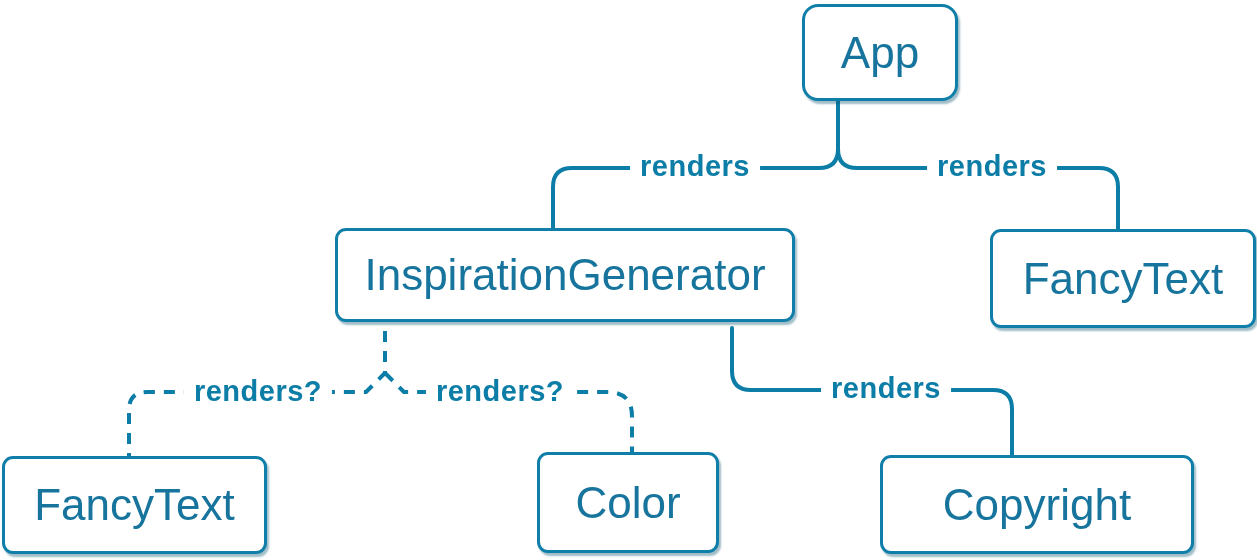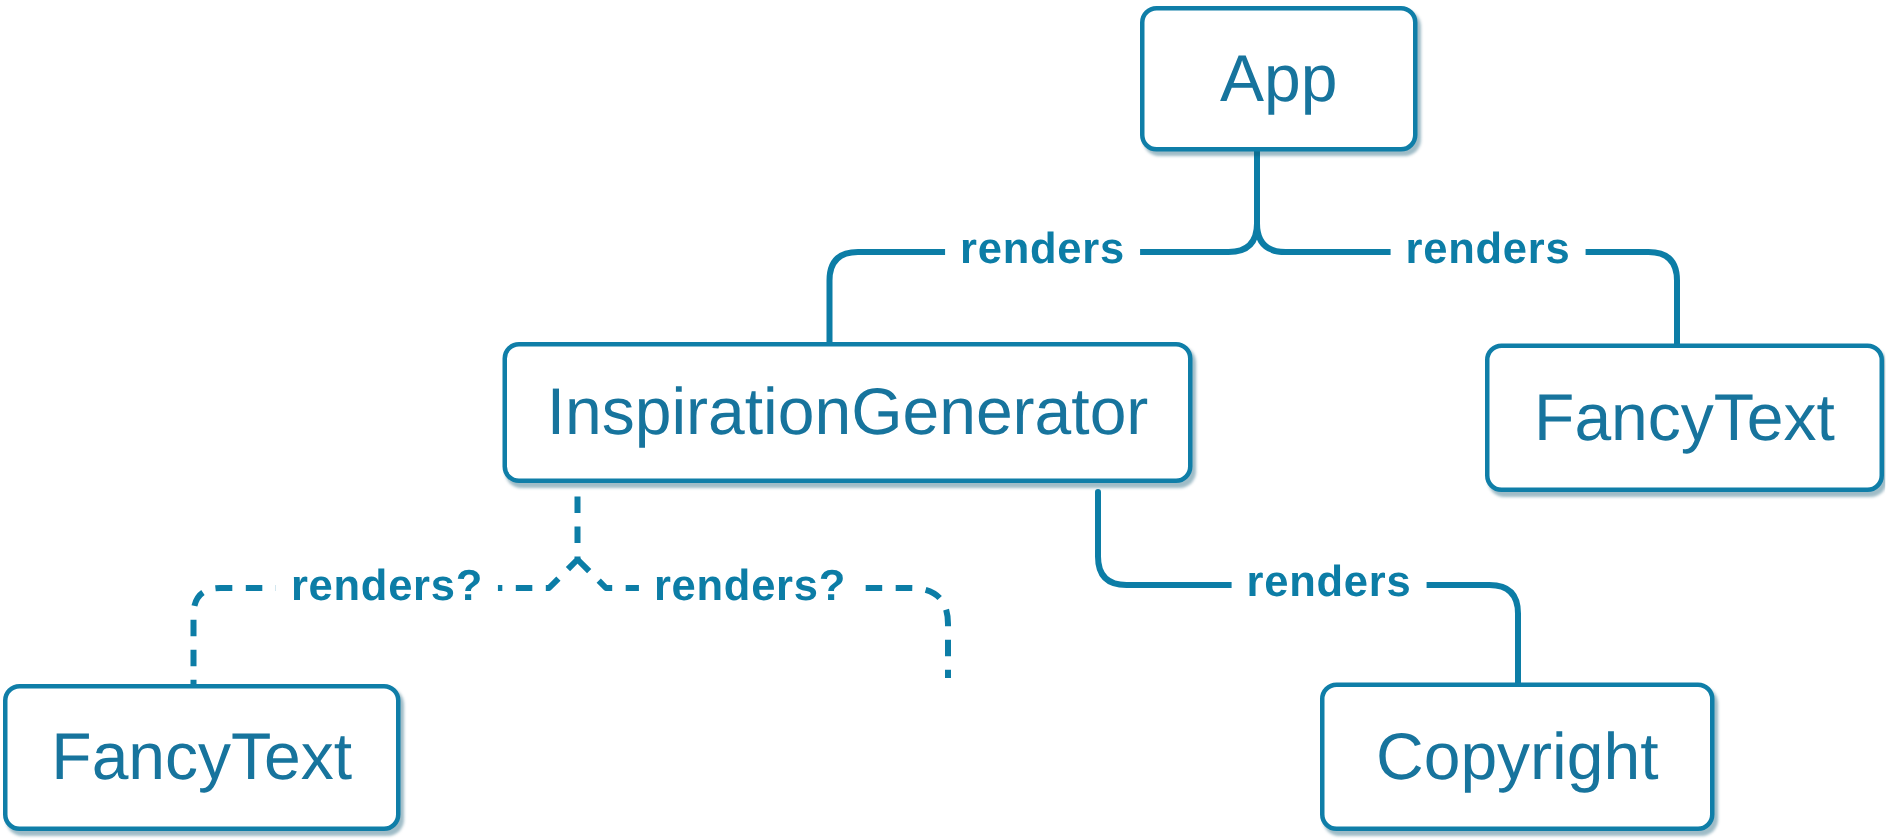--- a/index.html
+++ b/index.html
@@ -53,26 +53,26 @@
     border-radius: 11px;
     box-shadow: 2px 3px 2px rgba(14, 88, 115, 0.40);
     display: flex;
     align-items: center;
     justify-content: center;
     color: #17749d;
     font-size: 44px;
     white-space: nowrap;
   }
   
-  .node-app        { left: 760px;  top: 4px;   width: 185px; height: 97px;  }
+  .node-app        { left: 802px;  top: 4px;   width: 156px; height: 97px; border-radius: 16px;  }
   .node-ig         { left: 335px;  top: 228px; width: 460px; height: 94px; }
   .node-ft-top     { left: 990px;  top: 229px; width: 266px; height: 99px;  }
   .node-ft-bottom  { left: 2px;    top: 456px; width: 265px; height: 98px;  }
   .node-color      { left: 537px;  top: 452px; width: 182px; height: 101px; }
-  .node-copyright  { left: 880px;  top: 455px; width: 263px; height: 99px;  }
+  .node-copyright  { left: 880px;  top: 455px; width: 314px; height: 99px;  }
   
   .label-e0 { left: 695px; top: 167px; }
   .label-e1 { left: 992px; top: 167px; }
   .label-e2 { left: 258px; top: 392px; }
   .label-e3 { left: 500px; top: 392px; }
   .label-e4 { left: 886px; top: 389px; }
 </style>
 </head>
 <body>
 
@@ -102,17 +102,20 @@
   </div>
   <div class="node node-ig">
     <span>InspirationGenerator</span>
   </div>
   <div class="node node-ft-top">
     <span>FancyText</span>
   </div>
   <div class="node node-ft-bottom">
     <span>FancyText</span>
   </div>
+  <div class="node node-color">
+    <span>Color</span>
+  </div>
   <div class="node node-copyright">
     <span>Copyright</span>
   </div>
 
 </div>
 
 </body></html>

